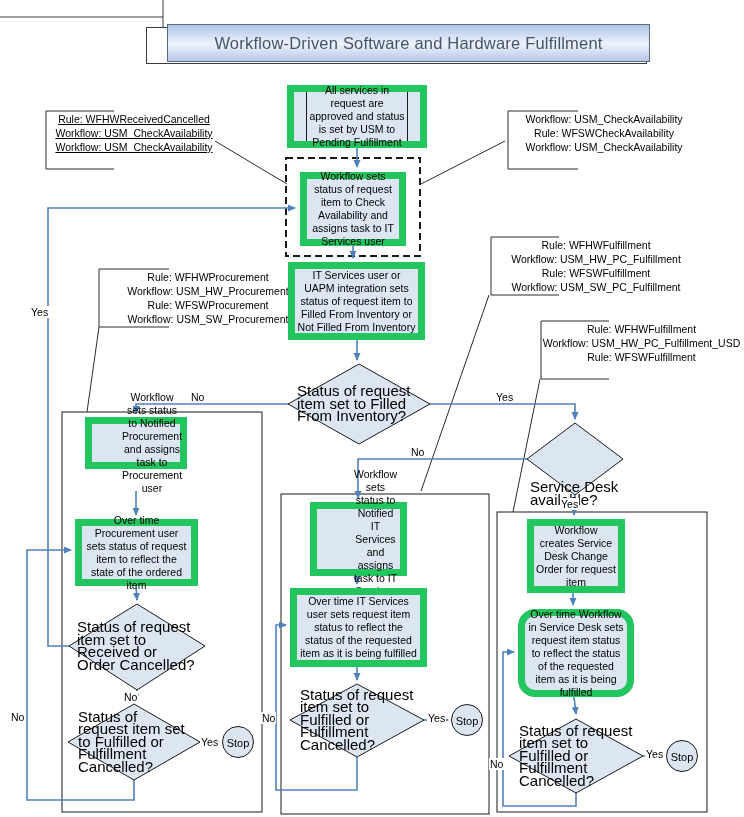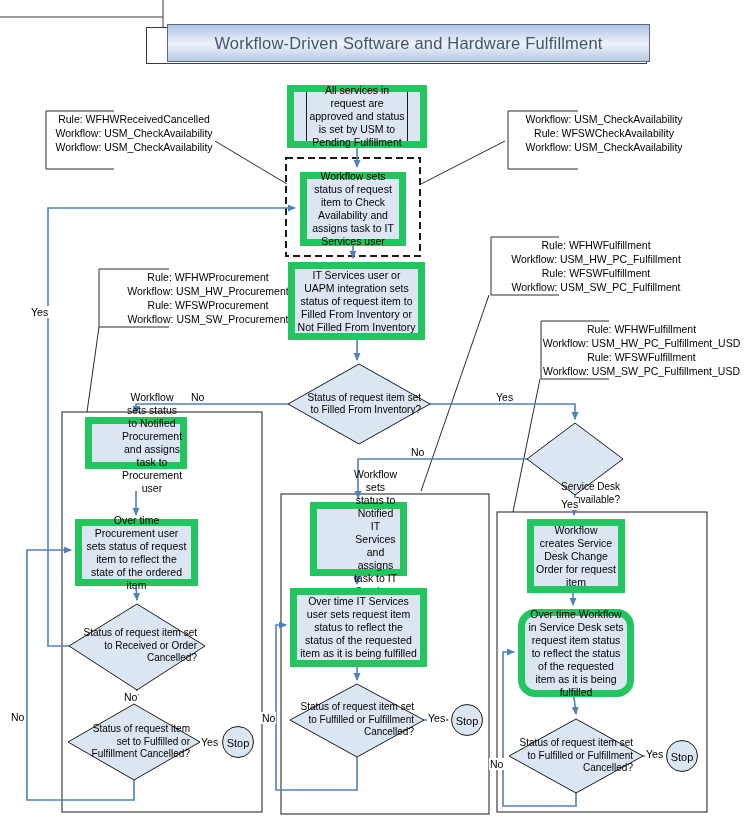--- a/index.html
+++ b/index.html
@@ -20,21 +20,21 @@
   }
   .title-text{font-size:16.5px;color:#44546a;letter-spacing:.2px;}
   .node{
     position:absolute;background:#dce6f2;border:7px solid #22c55e;
     display:flex;align-items:center;justify-content:center;text-align:center;
     font-size:10.5px;line-height:13px;padding:2px;box-sizing:border-box;
   }
   .bars{position:absolute;top:0;bottom:0;width:1px;background:#1a1a1a;}
   .dtext{
     position:absolute;display:flex;align-items:center;justify-content:center;
-    text-align:right;font-size:10px;line-height:12.5px;
+    text-align:left;font-size:15px;line-height:12.5px;
   }
   .rule{
     position:absolute;text-align:center;font-size:10.5px;line-height:14px;
     white-space:nowrap;
   }
   .lbl{
     position:absolute;font-size:10.5px;line-height:12px;background:#ffffff;
     padding:0 1px;
   }
   .stoptext{
@@ -115,21 +115,21 @@
       <circle cx="467" cy="720" r="15.5"></circle>
       <circle cx="682" cy="756" r="15.5"></circle>
     </g>
   </svg>
 
   <div class="title-shadow"></div>
   <div class="title-banner">
     <span class="title-text">Workflow-Driven Software and Hardware Fulfillment</span>
   </div>
 
-  <div class="rule" style="left:46px;top:112px;width:176px;">
+  <div class="rule" style="left:46px;top:112px;width:176px;text-decoration:underline;">
     <div>Rule: WFHWReceivedCancelled</div>
     <div>Workflow: USM_CheckAvailability</div>
     <div>Workflow: USM_CheckAvailability</div>
   </div>
 
   <div class="rule" style="left:508px;top:112px;width:192px;">
     <div>Workflow: USM_CheckAvailability</div>
     <div>Rule: WFSWCheckAvailability</div>
     <div>Workflow: USM_CheckAvailability</div>
   </div>
@@ -145,21 +145,20 @@
     <div>Rule: WFHWFulfillment</div>
     <div>Workflow: USM_HW_PC_Fulfillment</div>
     <div>Rule: WFSWFulfillment</div>
     <div>Workflow: USM_SW_PC_Fulfillment</div>
   </div>
 
   <div class="rule" style="left:539px;top:322px;width:205px;">
     <div>Rule: WFHWFulfillment</div>
     <div>Workflow: USM_HW_PC_Fulfillment_USD</div>
     <div>Rule: WFSWFulfillment</div>
-    <div>Workflow: USM_SW_PC_Fulfillment_USD</div>
   </div>
 
   <div class="node" style="left:287px;top:85px;width:140px;height:63px;padding:2px 15px;">
     <div class="bars" style="left:12px;"></div>
     <div class="bars" style="right:12px;"></div>
     <span>All services in request are approved and status is set by USM to Pending Fulfillment</span>
   </div>
 
   <div class="node" style="left:300px;top:172px;width:106px;height:74px;">
     <span>Workflow sets status of request item to Check Availability and assigns task to IT Services user</span>

